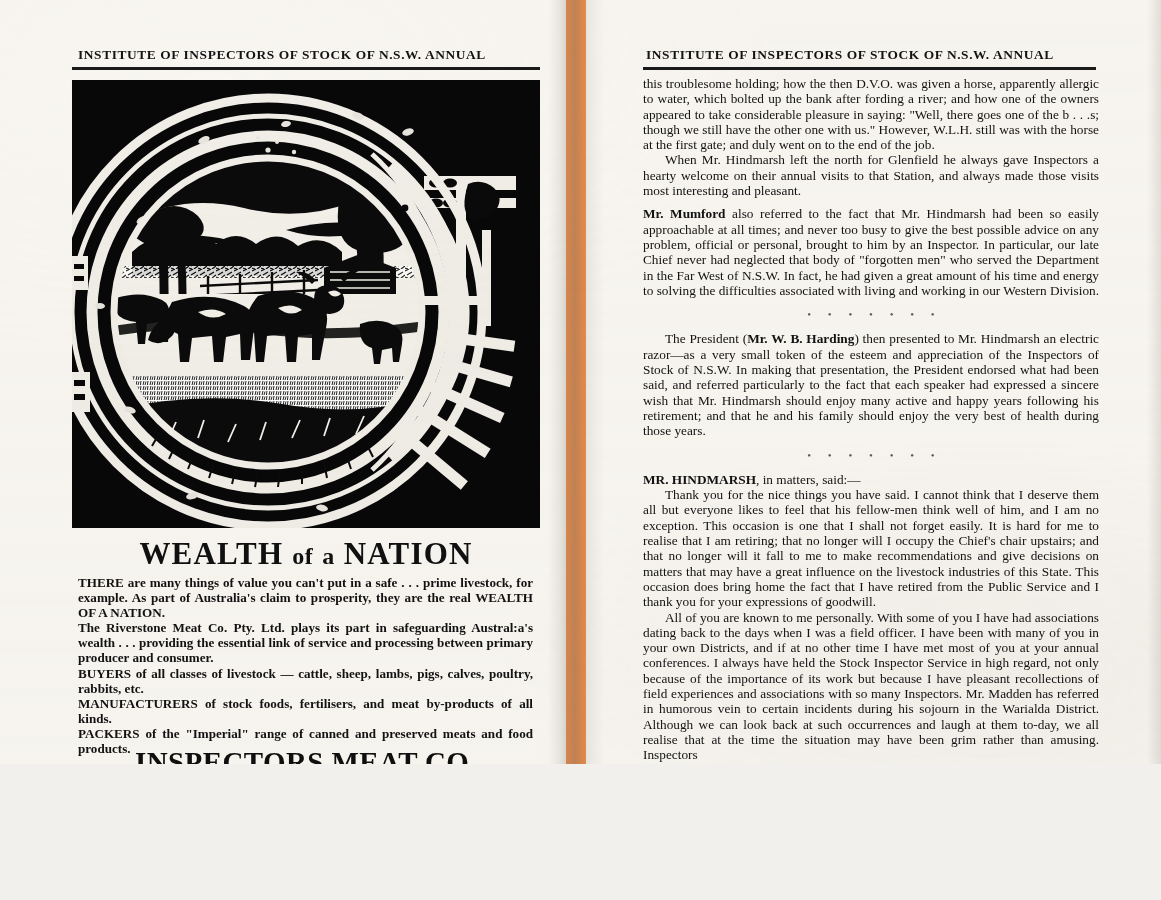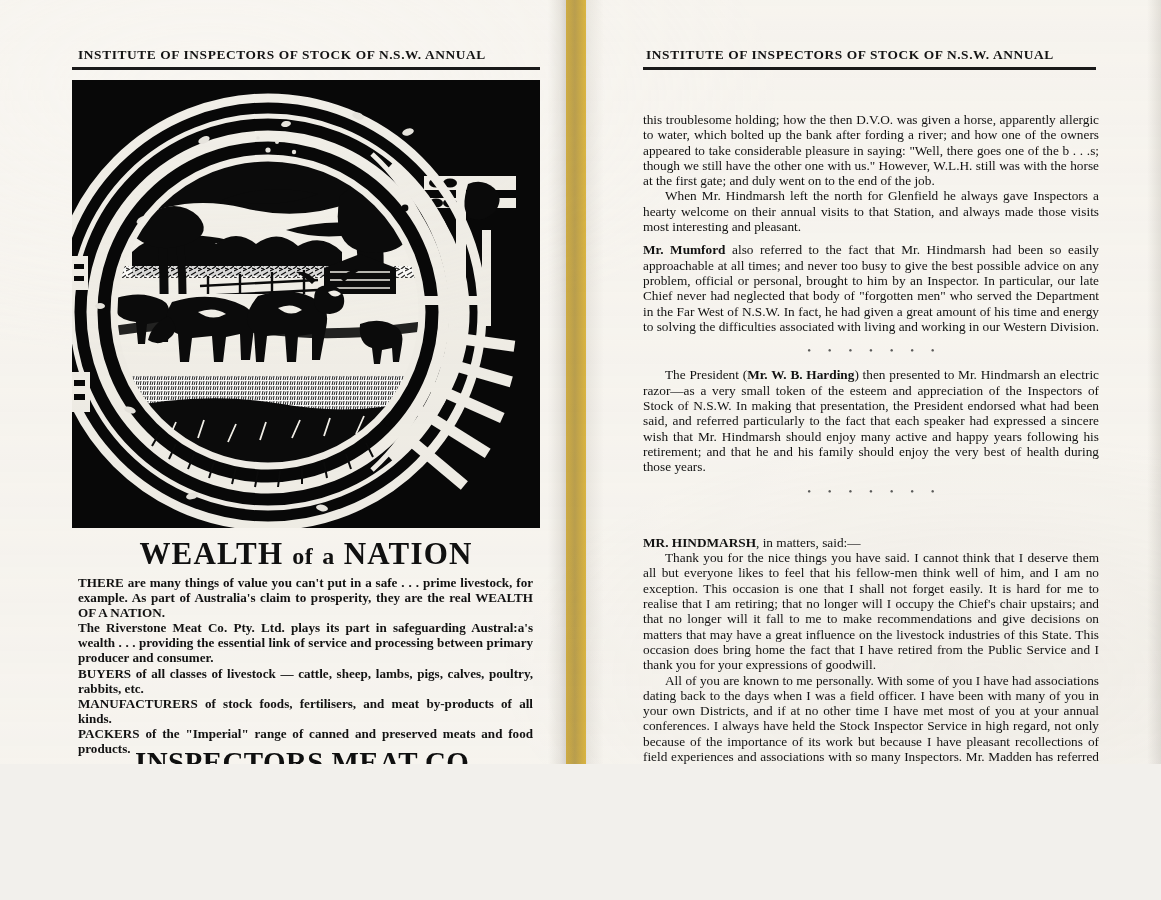--- a/index.html
+++ b/index.html
@@ -9,21 +9,21 @@
     background: #f2f0ec;
   }
   body {
     font-family: "Liberation Serif", serif;
   }
   .scan {
     position: relative;
     width: 1161px;
     height: 764px;
     overflow: hidden;
-    background: #eab308;
+    background: #f97316;
   }
   
   .scan::after {
     content: "";
     position: absolute;
     inset: 0;
     pointer-events: none;
     background:
       radial-gradient(ellipse 70% 50% at 18% 12%, rgba(255,255,255,0.55), rgba(255,255,255,0) 70%),
       radial-gradient(ellipse 60% 45% at 85% 88%, rgba(210,205,196,0.20), rgba(255,255,255,0) 70%),
@@ -205,21 +205,21 @@
     font-family: "Liberation Serif", serif;
     font-size: 13.3px;
     line-height: 15.3px;
     color: #121212;
     text-align: justify;
   }
   .body-col p {
     margin: 0;
     text-indent: 22px;
   }
-  .body-col p.noindent { text-indent: 0; margin-top: 36px; }
+  .body-col p.noindent { text-indent: 0; }
   .body-col p.gap { margin-top: 8px; }
   .body-col b { font-weight: bold; }
 
   .dots {
     text-align: center;
     letter-spacing: 7px;
     font-size: 11px;
     color: #3a3a3a;
     margin: 9px 0 9px 0;
     padding-left: 7px;

